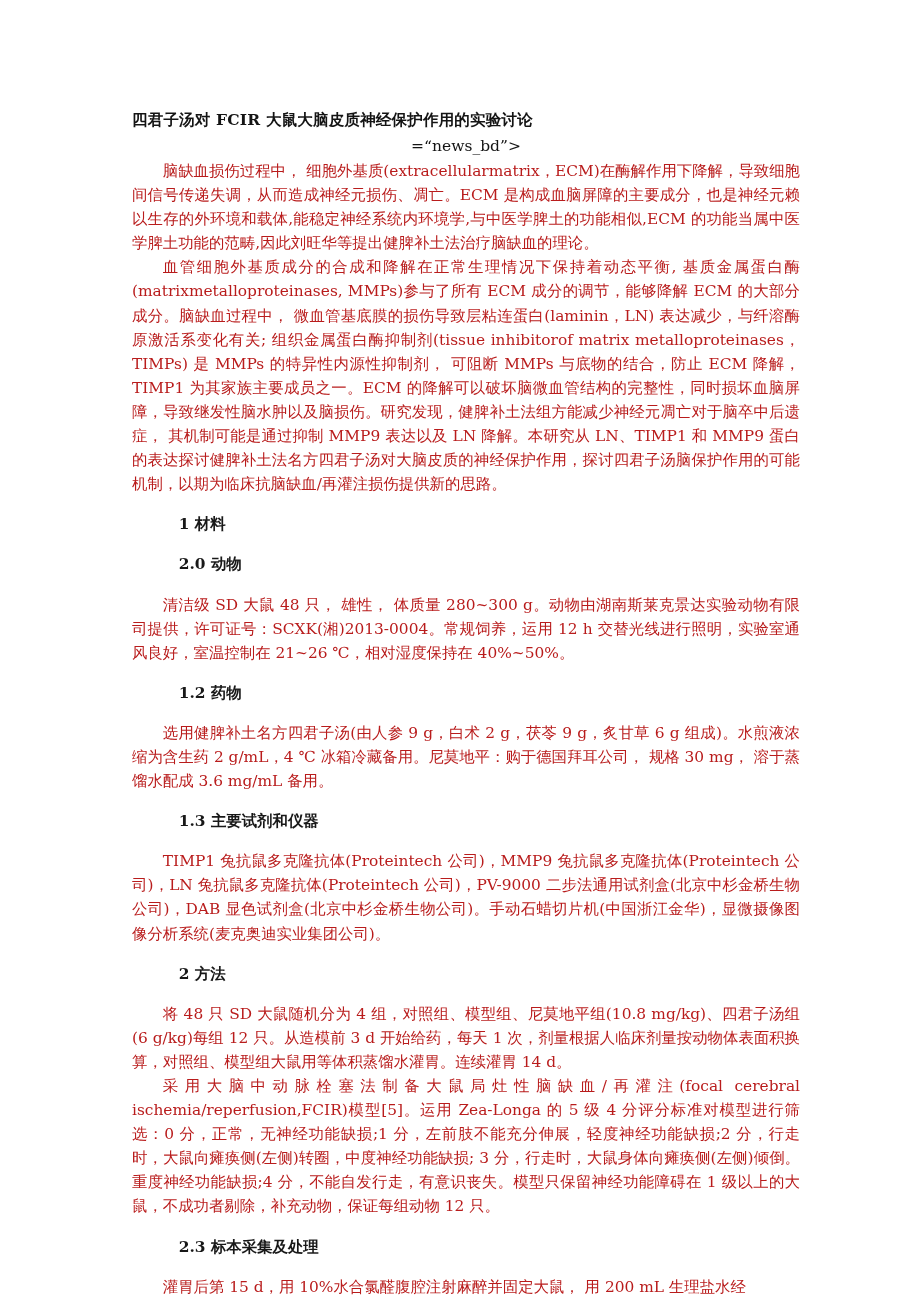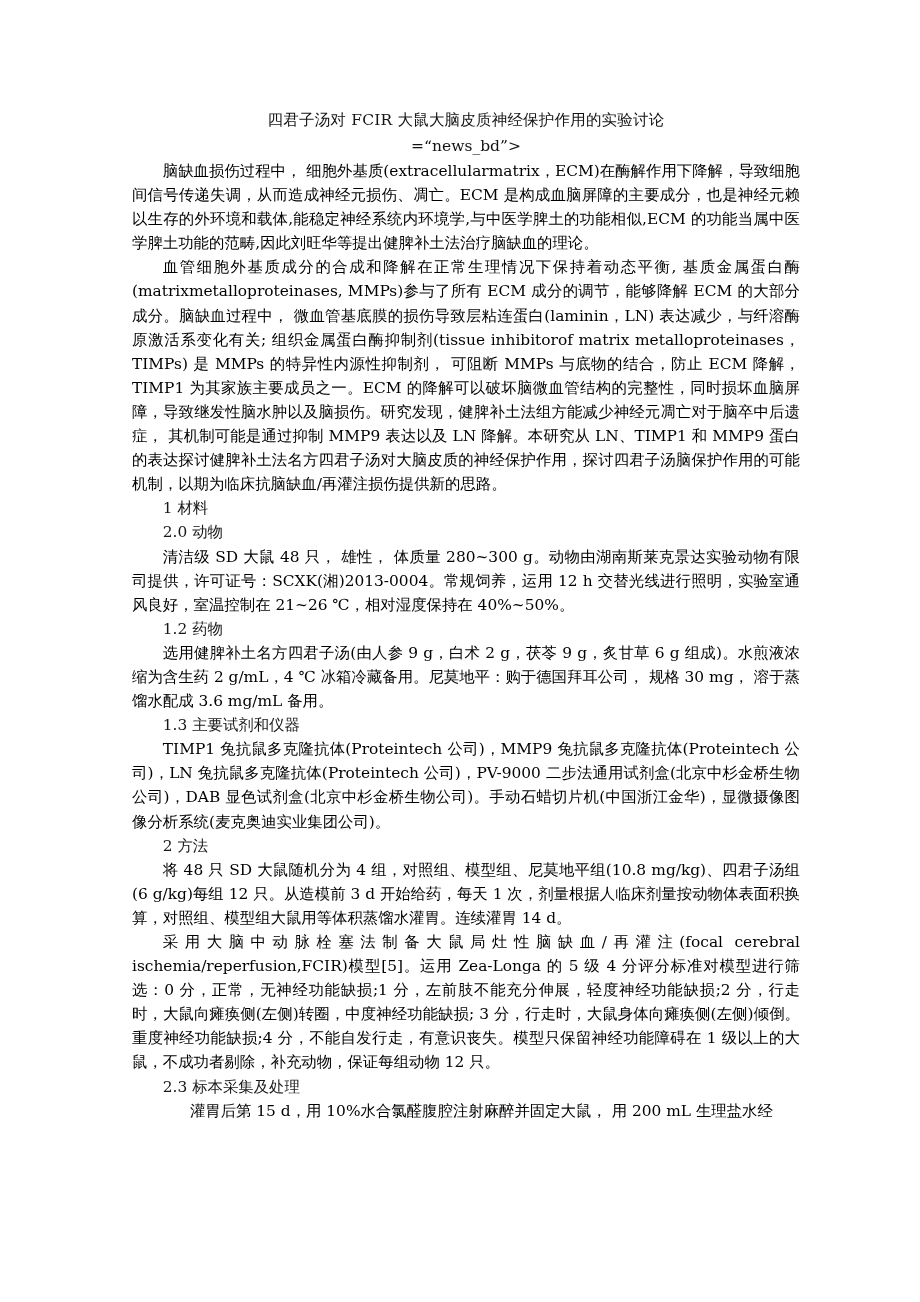--- a/index.html
+++ b/index.html
@@ -17,56 +17,55 @@
   }
   .page {
     position: relative;
     width: 920px;
     height: 1302px;
     box-sizing: border-box;
     padding: 108px 120px 0 132px;
     background: #ffffff;
   }
   .doc-title {
-    text-align: center;
     font-size: 15.5px;
     line-height: 24px;
     letter-spacing: 0.2px;
     margin: 0 0 2px 0;
-    font-weight: normal;
+    font-weight: bold;
     color: #141414;
   }
   .code-fragment {
     font-size: 15.5px;
     line-height: 24px;
     margin: 0 0 1px 0;
     text-align: center;
     color: #141414;
   }
   .body-text {
     font-size: 15.4px;
     line-height: 24.1px;
     margin: 0;
     text-align: justify;
     text-justify: inter-character;
     text-indent: 2em;
-    color: #000000;
+    color: #b91c1c;
     word-break: break-word;
   }
   .heading {
     font-size: 15.4px;
     line-height: 24.1px;
-    margin: 0;
+    margin: 16px;
     text-indent: 2em;
     text-align: left;
     color: #181818;
-    font-weight: normal;
+    font-weight: bold;
   }
   .last-line {
-    text-align: center;
+    text-align: left;
   }
 </style>
 </head>
 <body>
 
 <div class="page">
 
   <h1 class="doc-title">四君子汤对 FCIR 大鼠大脑皮质神经保护作用的实验讨论</h1>
 
   <p class="code-fragment">=“news_bd”&gt;</p>

